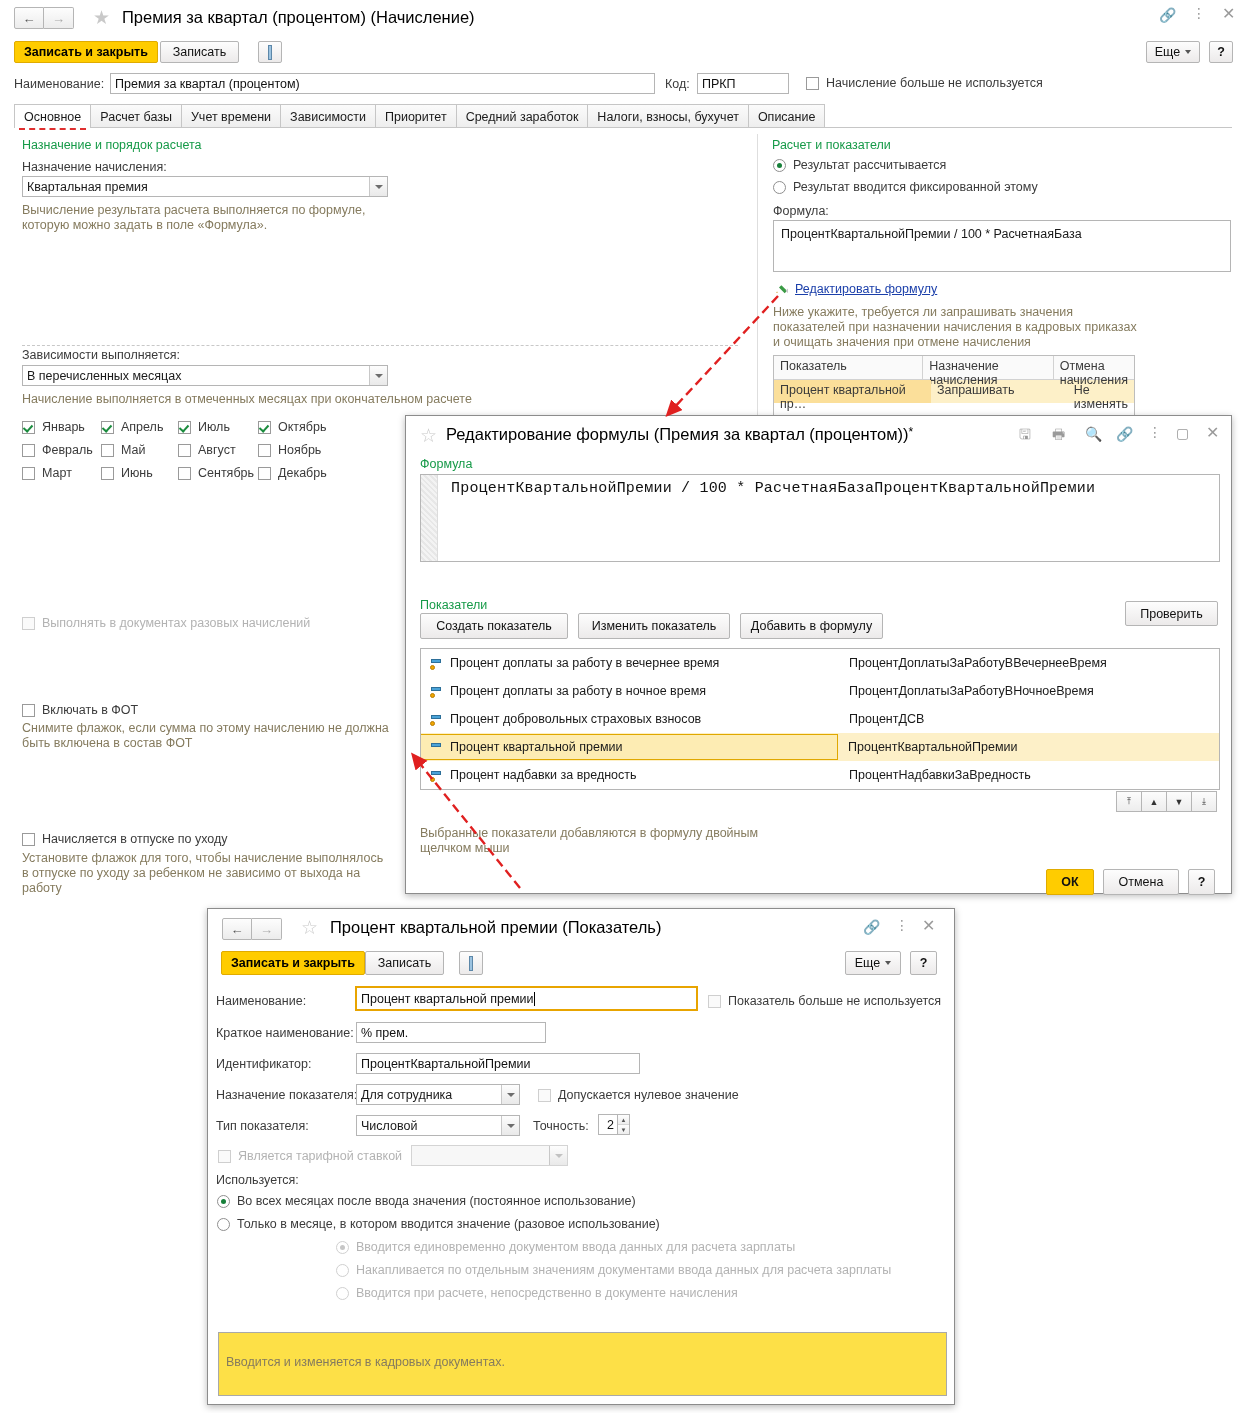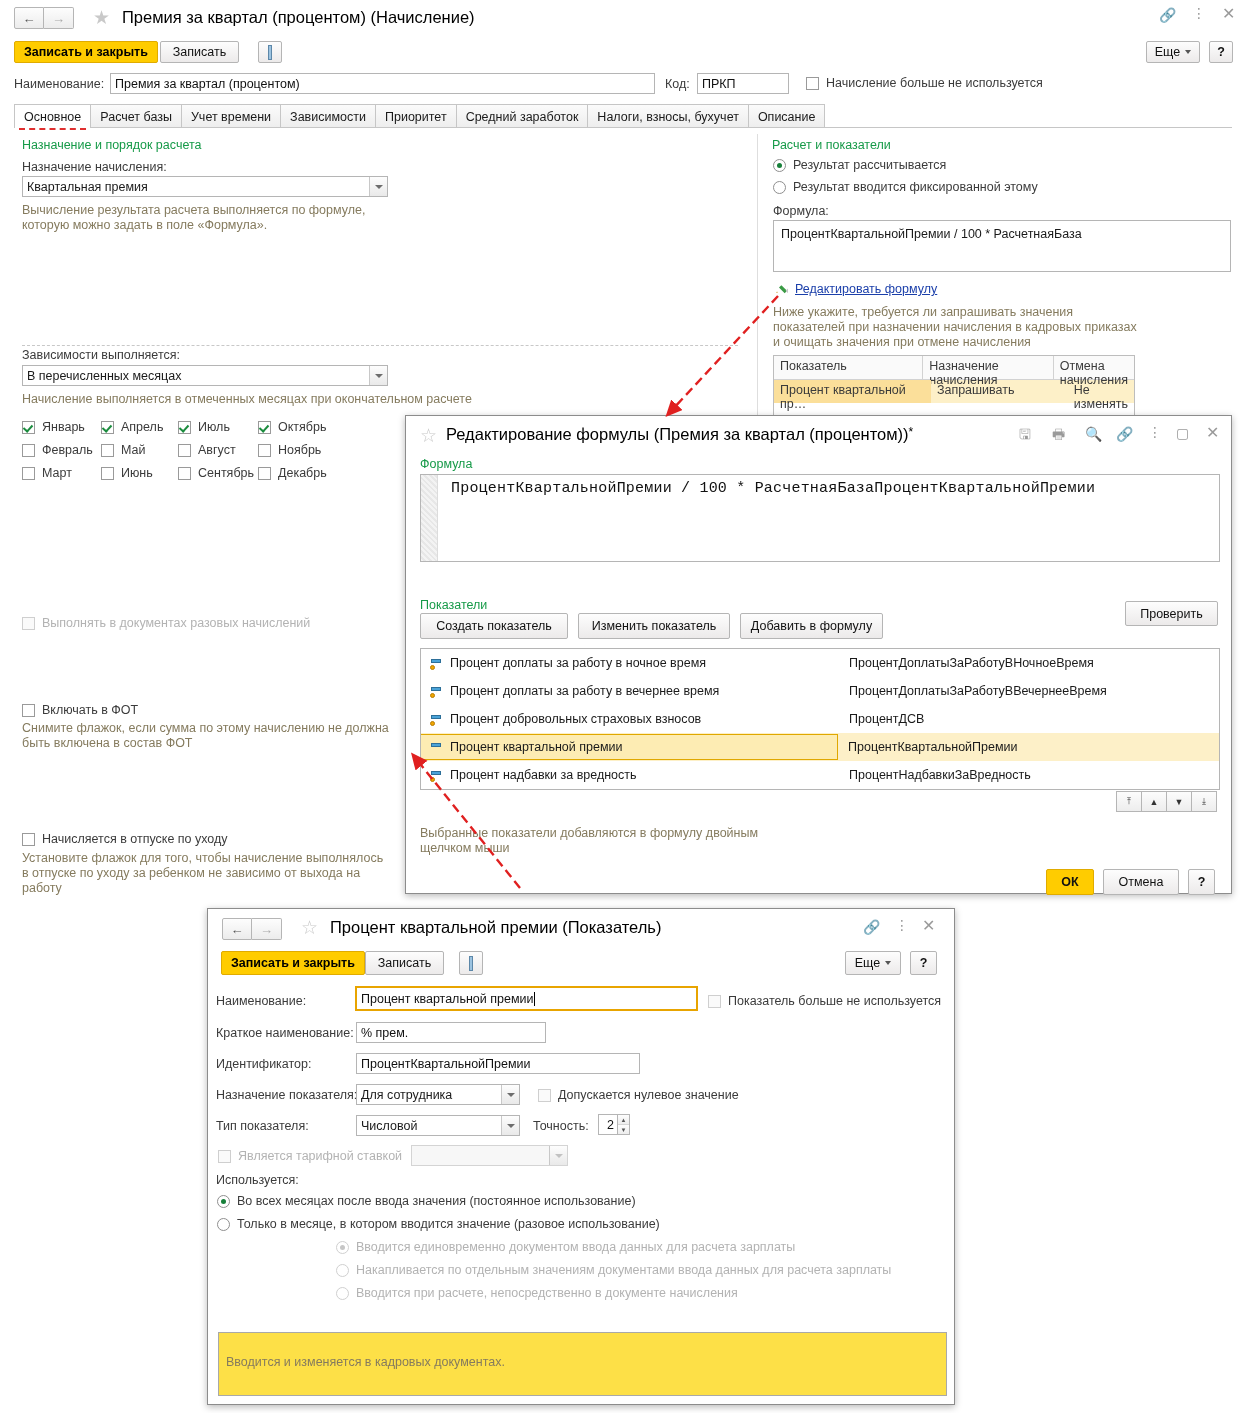--- a/index.html
+++ b/index.html
@@ -346,33 +346,33 @@
     <div class="tbtn" style="position:absolute;left:172px;top:197px;width:152px;height:26px;">Изменить показатель</div>
     <div class="tbtn" style="position:absolute;left:334px;top:197px;width:143px;height:26px;">Добавить в формулу</div>
 
     <div class="listbox">
       <div class="lrow">
         <div class="nm">
           <span class="ind-ico">
               <span class="bar"></span>
               <span class="dot"></span>
             </span>
-          <span>Процент доплаты за работу в ночное время</span>
+          <span>Процент доплаты за работу в вечернее время</span>
         </div>
-        <div class="id">ПроцентДоплатыЗаРаботуВНочноеВремя</div>
+        <div class="id">ПроцентДоплатыЗаРаботуВВечернееВремя</div>
       </div>
       <div class="lrow">
         <div class="nm">
           <span class="ind-ico">
               <span class="bar"></span>
               <span class="dot"></span>
             </span>
-          <span>Процент доплаты за работу в вечернее время</span>
+          <span>Процент доплаты за работу в ночное время</span>
         </div>
-        <div class="id">ПроцентДоплатыЗаРаботуВВечернееВремя</div>
+        <div class="id">ПроцентДоплатыЗаРаботуВНочноеВремя</div>
       </div>
       <div class="lrow">
         <div class="nm">
           <span class="ind-ico">
               <span class="bar"></span>
               <span class="dot"></span>
             </span>
           <span>Процент добровольных страховых взносов</span>
         </div>
         <div class="id">ПроцентДСВ</div>

